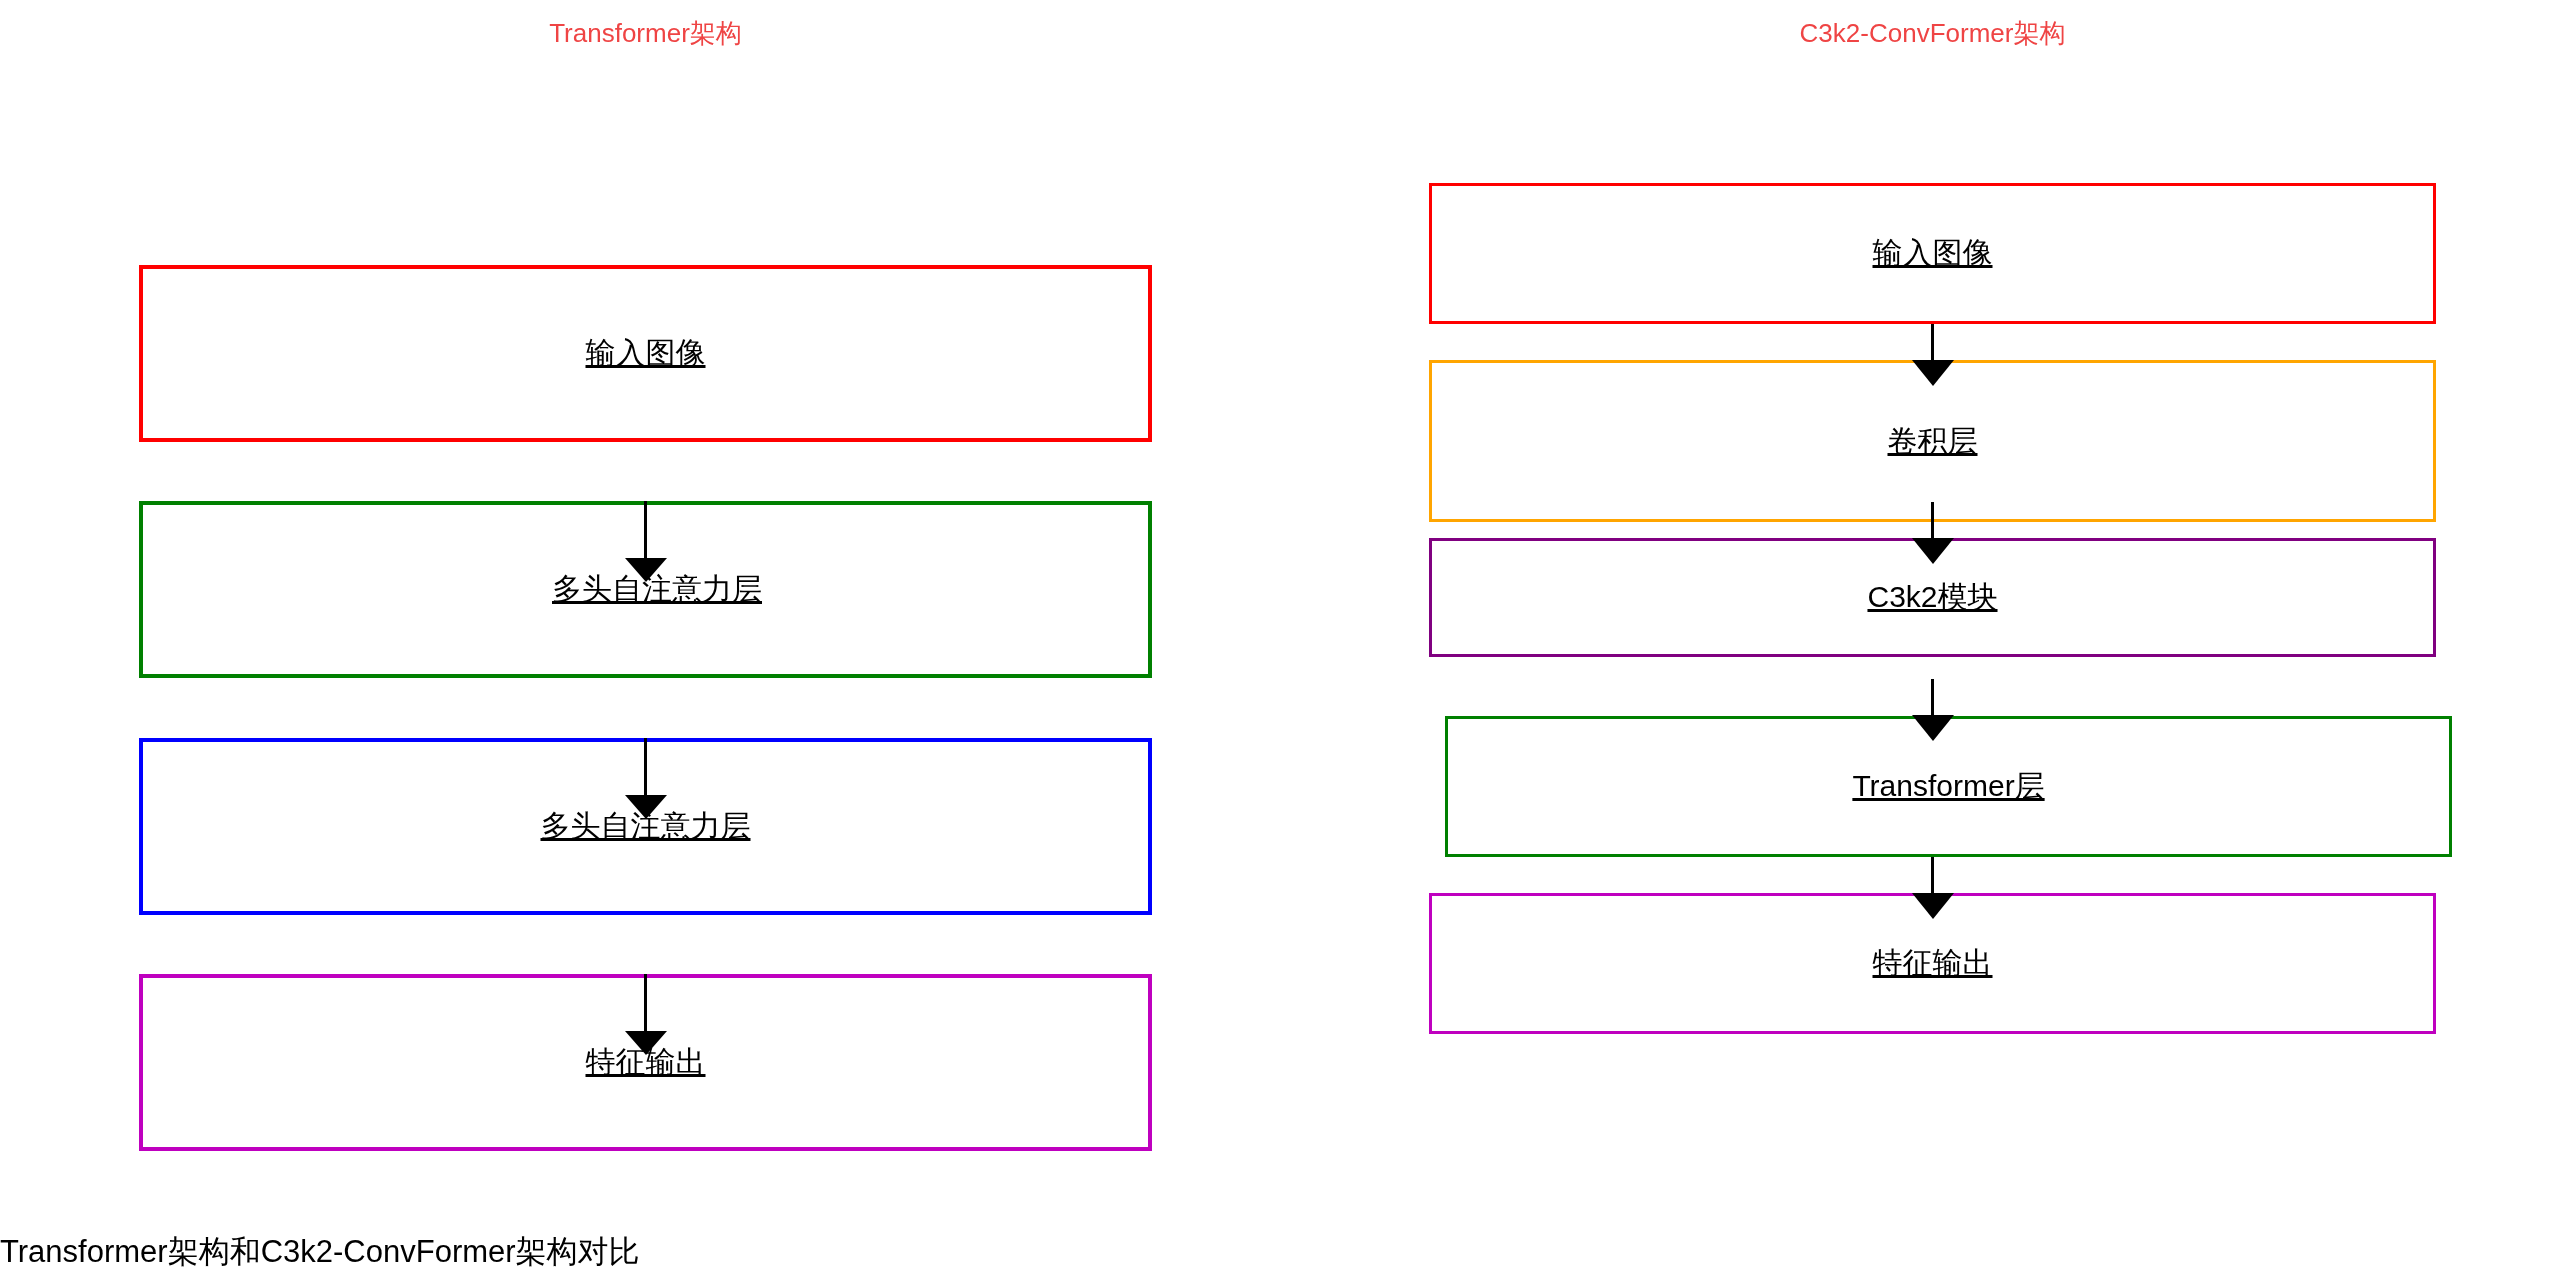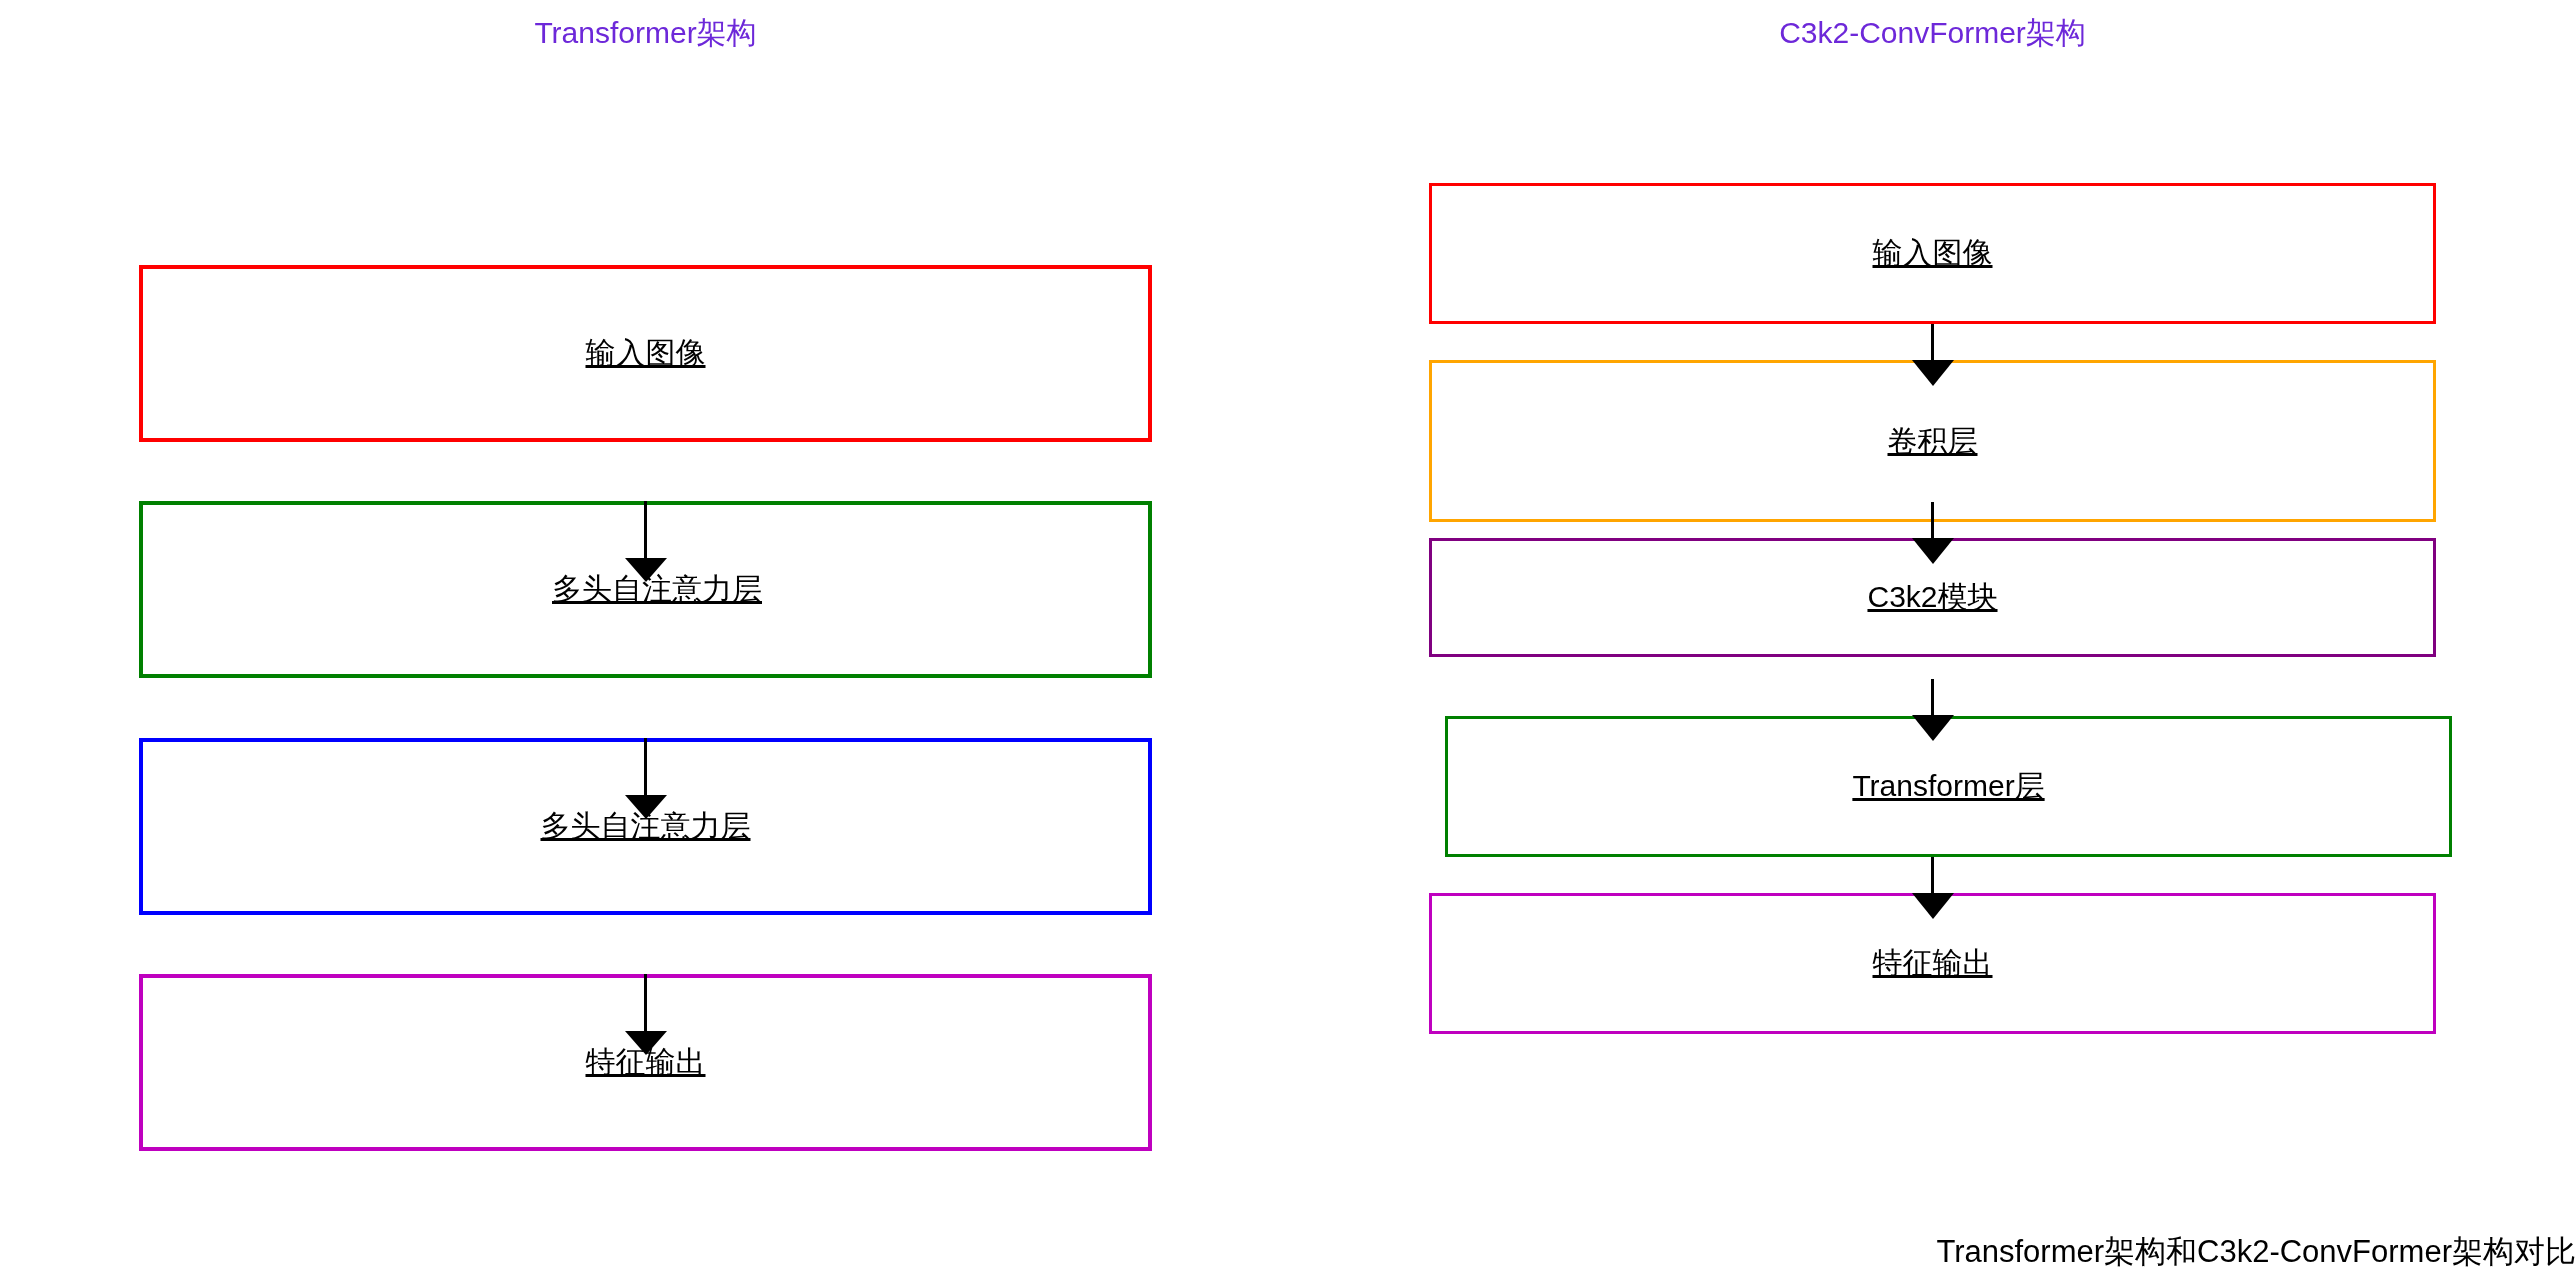--- a/index.html
+++ b/index.html
@@ -23,22 +23,22 @@
   #col-left  { left: 139px;  width: 1013px; }
   #col-right { left: 1429px; width: 1007px; }
   .col-title {
     position: absolute;
     top: 6.5px;
     left: 0;
     width: 100%;
     height: 52px;
     line-height: 52px;
     text-align: center;
-    font-size: 30px;
-    color: #6d28d9;
+    font-size: 26px;
+    color: #ef4444;
     white-space: nowrap;
   }
   .fbox {
     position: absolute;
     left: 0;
     width: 100%;
     box-sizing: border-box;
     background: transparent;
     display: flex;
     align-items: center;
@@ -74,21 +74,21 @@
     border-left: 21px solid transparent;
     border-right: 21px solid transparent;
   }
   .caption {
     position: absolute;
     left: 0;
     top: 1222px;
     width: 100%;
     height: 60px;
     line-height: 60px;
-    text-align: right;
+    text-align: left;
     font-size: 31px;
     color: #000000;
     white-space: nowrap;
   }
 </style>
 </head>
 <body>
 
 <div id="canvas">
 

